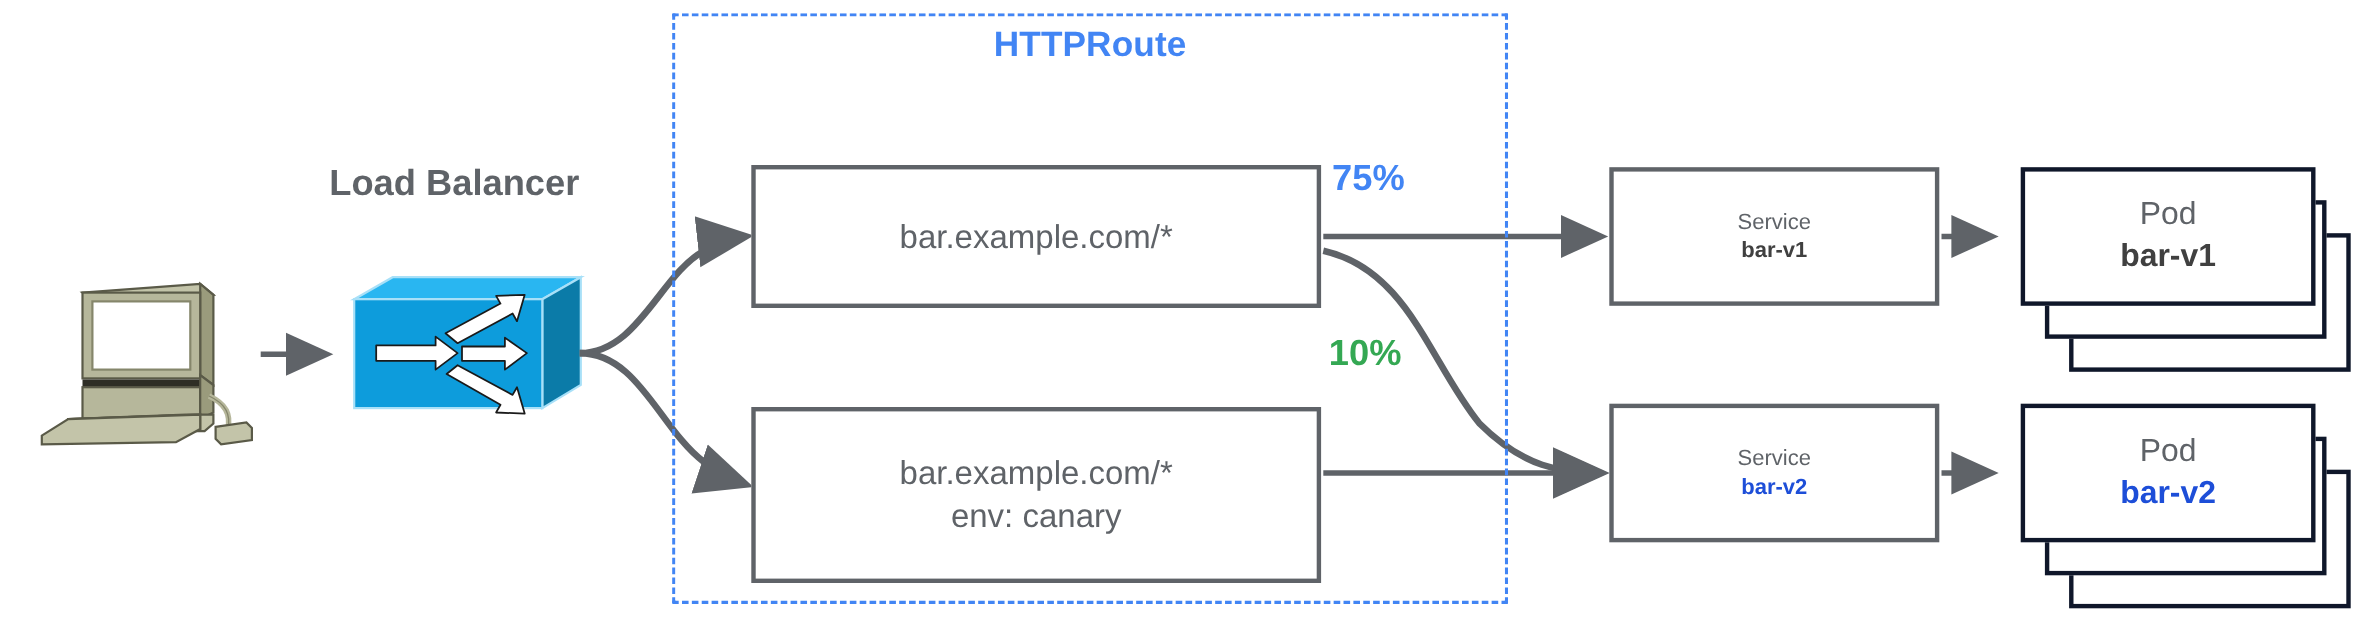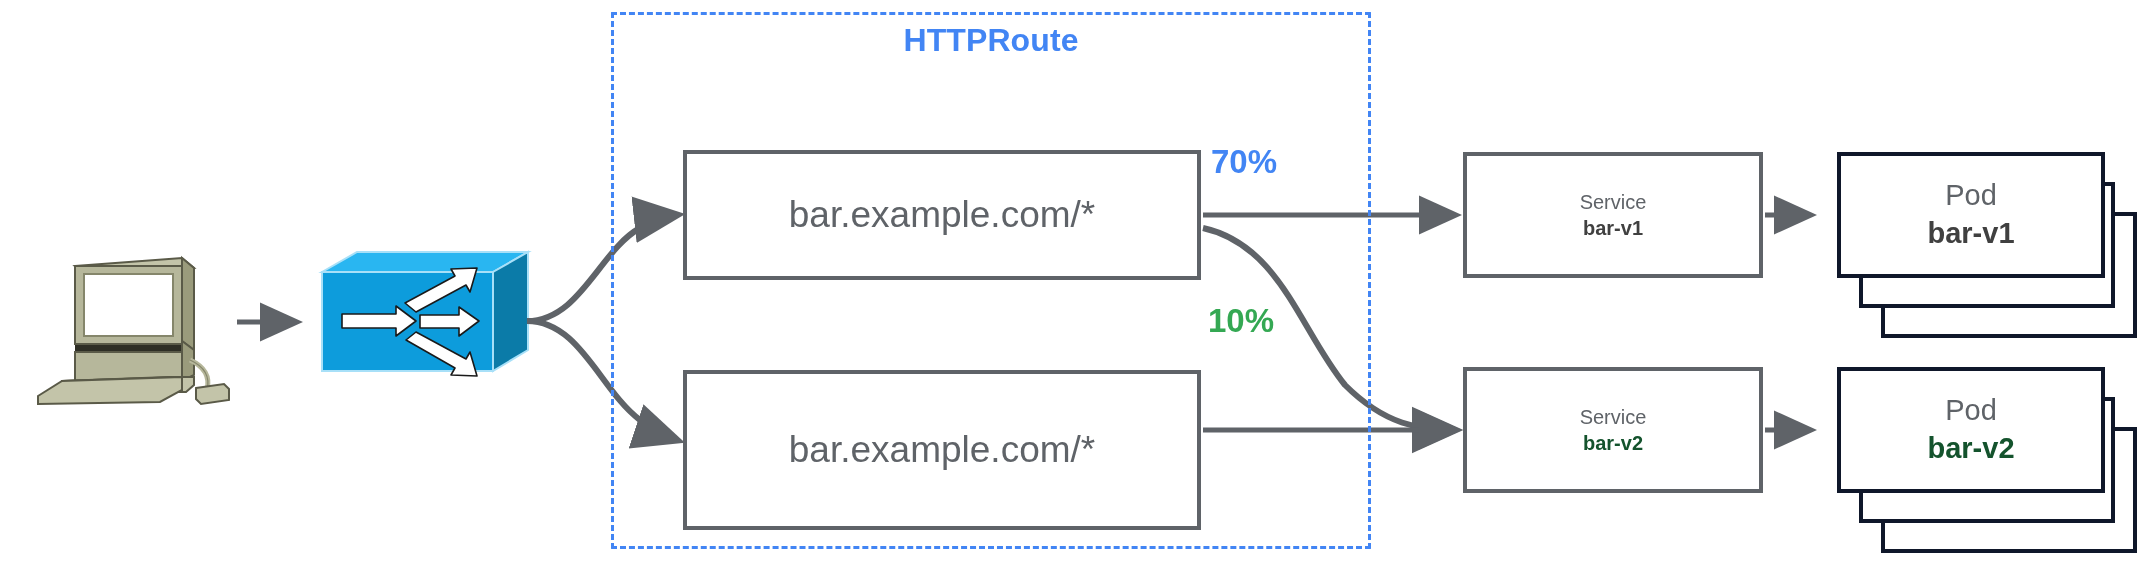--- a/index.html
+++ b/index.html
@@ -65,23 +65,23 @@
     flex-direction: column;
     align-items: center;
     justify-content: center;
     color: #5f6368;
     font-size: 20px;
     line-height: 1.3;
     text-align: center;
   }
   .node .sub { font-weight: bold; }
   .sub.blue  { color: #404040; }
-  .sub.green { color: #14532d; }
-
-  .match-box { font-size: 37px; }
+  .sub.green { color: #1d4ed8; }
+
+  .match-box { font-size: 30px; }
 
   
   #match-1 { left: 683px; top: 150px;  width: 518px; height: 130px; }
   #match-2 { left: 683px; top: 370px;  width: 518px; height: 160px; }
 
   
   #svc-1 { left: 1463px; top: 152px; width: 300px; height: 126px; }
   #svc-2 { left: 1463px; top: 367px; width: 300px; height: 126px; }
 
   
@@ -189,30 +189,32 @@
     <path d="M1765,215 L1810,215" stroke="#5f6368" stroke-width="5" fill="none" marker-end="url(#ah)"></path>
     <path d="M1765,430 L1810,430" stroke="#5f6368" stroke-width="5" fill="none" marker-end="url(#ah)"></path>
   </svg>
 
   <div class="abs route-group"></div>
 
   <div class="abs group-title">
     <span>HTTPRoute</span>
   </div>
 
+  <div class="abs lb-label">Load Balancer</div>
 
   <div class="abs node match-box" id="match-1">
     <span>bar.example.com/*</span>
   </div>
 
   <div class="abs node match-box" id="match-2">
     <span>bar.example.com/*</span>
-  </div>
-
-  <div class="abs pct" id="pct-90">70%</div>
+    <span>env: canary</span>
+  </div>
+
+  <div class="abs pct" id="pct-90">75%</div>
   <div class="abs pct" id="pct-10">10%</div>
 
   <div class="abs node" id="svc-1">
     <span>Service</span>
     <span class="sub blue">bar-v1</span>
   </div>
 
   <div class="abs node" id="svc-2">
     <span>Service</span>
     <span class="sub green">bar-v2</span>

